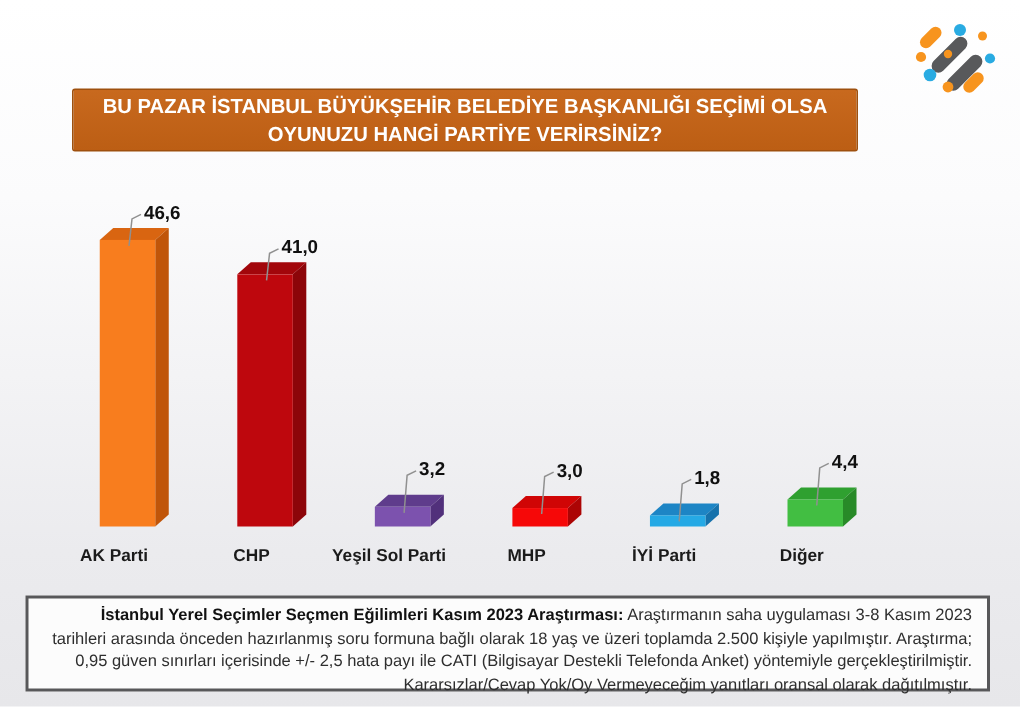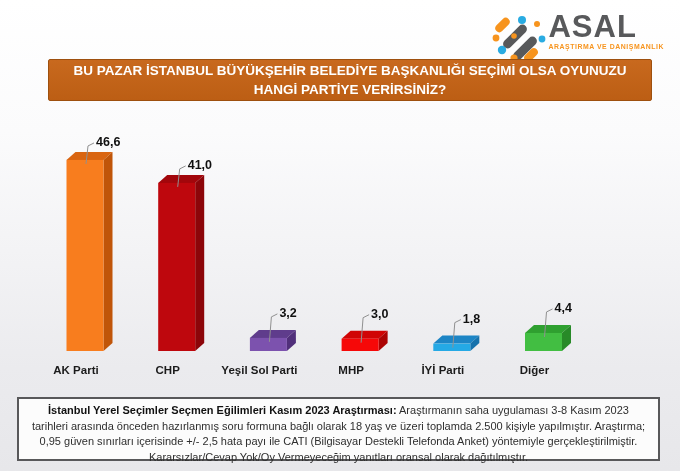--- a/index.html
+++ b/index.html
@@ -13,29 +13,29 @@
   .logo-text{display:flex;flex-direction:column;margin-left:2px;}
   .logo-brand{font-size:31px;font-weight:bold;color:#58595b;letter-spacing:1px;line-height:30px;}
   .logo-tagline{font-size:6.9px;font-weight:bold;color:#f7941e;letter-spacing:0.55px;margin-top:1px;white-space:nowrap;}
   
   .banner{
     position:absolute;box-sizing:border-box;border-radius:2px;
     background:linear-gradient(180deg,#c8691e 0%,#bc5e14 100%);
     border:1px solid #9e500e;color:#ffffff;font-weight:bold;text-align:center;
     display:flex;align-items:center;justify-content:center;
   }
-  .banner-main{left:48px;top:59px;width:604px;height:42px;font-size:13.5px;line-height:19px;padding:0 14px;}
+  .banner-main{left:48px;top:59px;width:524px;height:42px;font-size:13.5px;line-height:19px;padding:0 14px;}
   .banner-sub{left:166px;top:106px;width:322px;height:30px;font-size:13px;}
   
   .chart-svg{position:absolute;left:0;top:0;width:680px;height:471px;}
   
   .footnote{
     position:absolute;left:17px;top:397px;width:643px;height:64px;box-sizing:border-box;
     background:#fcfcfc;border:2px solid #58585a;padding:4px 10px 4px 10px;
-    font-size:11px;line-height:15.5px;color:#2e2e2e;text-align:center;
+    font-size:11px;line-height:15.5px;color:#2e2e2e;text-align:right;
   }
   .footnote b{color:#111111;}
 </style>
 </head>
 <body>
 
 <div class="slide">
 
   <div class="logo">
     <svg width="54" height="50" viewBox="0 0 54 50">
@@ -44,24 +44,20 @@
       <circle cx="4" cy="26" r="3.4" fill="#f7941e"></circle>
       <rect x="8" y="20" width="30" height="9" rx="4.5" fill="#58595b" transform="rotate(-45 23 24.5)"></rect>
       <circle cx="22" cy="24" r="2.8" fill="#f7941e"></circle>
       <rect x="18" y="32" width="30" height="9" rx="4.5" fill="#58595b" transform="rotate(-45 33 36.5)"></rect>
       <circle cx="10" cy="38" r="4.2" fill="#29abe2"></circle>
       <circle cx="22" cy="46" r="3.6" fill="#f7941e"></circle>
       <rect x="31" y="39" width="16" height="8" rx="4" fill="#f7941e" transform="rotate(-45 39 43)"></rect>
       <circle cx="50" cy="27" r="3.4" fill="#29abe2"></circle>
       <circle cx="45" cy="12" r="3" fill="#f7941e"></circle>
     </svg>
-    <div class="logo-text">
-      <span class="logo-brand">ASAL</span>
-      <span class="logo-tagline">ARAŞTIRMA VE DANIŞMANLIK</span>
-    </div>
   </div>
 
   <div class="banner banner-main">BU PAZAR İSTANBUL BÜYÜKŞEHİR BELEDİYE BAŞKANLIĞI SEÇİMİ OLSA OYUNUZU HANGİ PARTİYE VERİRSİNİZ?</div>
 
 
   <svg class="chart-svg" id="chart" viewBox="0 0 680 471">
       <g>
         <polygon points="66.5,159.94 103.5,159.94 112.5,151.94 75.5,151.94" fill="#d96511"></polygon>
         <polygon points="103.5,159.94 112.5,151.94 112.5,343 103.5,351" fill="#c05509"></polygon>
         <rect x="66.5" y="159.94" width="37" height="191.06" fill="#f87d1e"></rect>

